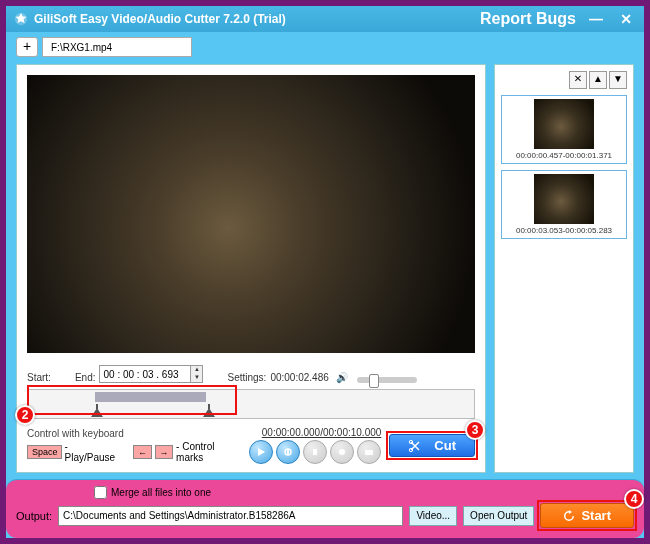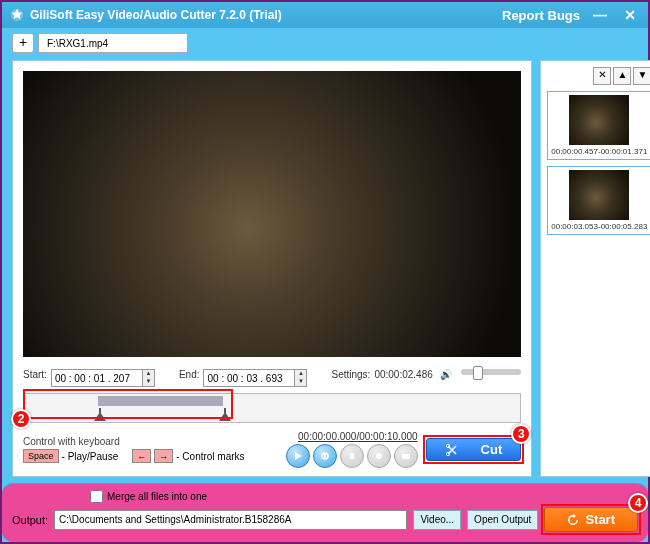--- a/index.html
+++ b/index.html
@@ -1,37 +1,37 @@
 <!DOCTYPE html>
 <html><head>
 <meta charset="utf-8">
 <style>
 * { box-sizing: border-box; margin: 0; padding: 0; font-family: "Segoe UI", Tahoma, Arial, sans-serif; }
 body { background: #f0f0f0; width: 650px; height: 544px; overflow: hidden; }
 
-.window { width: 650px; height: 544px; background: #58c6f2; display: flex; flex-direction: column; border: 2px solid #701a75; }
+.window { width: 650px; height: 544px; background: #58c6f2; display: flex; flex-direction: column; border: 6px solid #701a75; }
 
 .titlebar { height: 26px; background: linear-gradient(#4ab8e6,#3aa8d8); display: flex; align-items: center; padding: 0 8px; color: #fff; font-size: 12px; font-weight: bold; }
 .titlebar .logo { width: 14px; height: 14px; margin-right: 6px; }
 .titlebar .spacer { flex: 1; }
-.titlebar .tbtn { margin-left: 2px; font-size: 13px; cursor: pointer; }
+.titlebar .tbtn { margin-left: 2px; font-size: 16px; cursor: pointer; }
 .titlebar .tmin, .titlebar .tclose { width: 20px; text-align: center; font-size: 14px; font-weight: bold; cursor: pointer; margin-left: 10px; }
 
 .filebar { height: 26px; display: flex; align-items: center; padding: 4px 10px 0 10px; }
 .addbtn { width: 22px; height: 20px; background: #fff; border: 1px solid #aaa; border-radius: 3px; font-size: 14px; text-align: center; line-height: 16px; cursor: pointer; margin-right: 4px; }
 .pathbox { flex: 0 0 90px; height: 20px; background: #fff; border: 1px solid #aaa; font-size: 10px; padding: 2px 8px; }
 
 .workarea { flex: 1; display: flex; padding: 6px 10px; gap: 8px; }
 
 .leftcol { flex: 1; display: flex; flex-direction: column; background: #fff; border: 1px solid #9cc; }
 
 .preview { flex: 1; background: #000; margin: 10px; position: relative; }
 .preview-inner { position: absolute; inset: 0; background: radial-gradient(circle at 45% 55%, #6b5a3e 0%, #4a3d2a 25%, #2a241a 55%, #0d0b08 85%); }
 
-.timerow { display: flex; align-items: flex-start; padding: 2px 10px; font-size: 10px; color: #333; gap: 4px; }
+.timerow { display: flex; align-items: flex-end; padding: 2px 10px; font-size: 10px; color: #333; gap: 4px; }
 .timebox { display: inline-flex; align-items: center; border: 1px solid #999; height: 18px; }
 .timebox input { width: 90px; border: none; font-size: 10px; padding: 1px 3px; outline: none; }
 .spinbtns { display: flex; flex-direction: column; width: 12px; }
 .spinbtns span { height: 8px; font-size: 6px; line-height: 6px; text-align: center; border-left: 1px solid #999; background: #eee; cursor: pointer; }
 .vol { display: inline-block; width: 60px; height: 6px; background: #ccc; border-radius: 3px; margin-left: 4px; position: relative; }
 .vol::after { content: ""; position: absolute; left: 20%; top: -3px; width: 8px; height: 12px; background: #fff; border: 1px solid #888; border-radius: 2px; }
 
 .trackwrap { padding: 4px 10px; position: relative; }
 .track { height: 30px; background: #f4f4f4; border: 1px solid #bbb; position: relative; }
 .selrange { position: absolute; top: 2px; height: 10px; background: #aab; left: 15%; width: 25%; }
@@ -42,21 +42,21 @@
 
 .ctrlrow { display: flex; align-items: center; padding: 4px 10px 8px 10px; gap: 8px; font-size: 10px; }
 .kbgroup { display: flex; flex-direction: column; gap: 2px; }
 .kbgroup .kbtitle { font-size: 10px; color: #444; }
 .kbline { display: flex; align-items: center; gap: 3px; }
 .keycap { border: 1px solid #888; background: #fca5a5; padding: 1px 4px; font-size: 9px; min-width: 18px; text-align: center; }
 .tc { margin-left: auto; font-size: 10px; color: #333; text-decoration: underline; }
 .pbtns { display: flex; gap: 3px; }
 .roundbtn { width: 24px; height: 24px; border-radius: 50%; background: radial-gradient(circle at 35% 30%, #bfe6ff, #4aa9e6); border: 1px solid #2b84c2; display: flex; align-items: center; justify-content: center; color: #fff; cursor: pointer; }
 .roundbtn.dis { background: radial-gradient(circle at 35% 30%, #eee, #ccc); border-color: #aaa; color: #999; }
-.cutbtn { position: relative; display: flex; align-items: center; gap: 22px; background: linear-gradient(#4da5ff,#1f6fe4); color: #fff; border: 1px solid #1258b4; border-radius: 3px; padding: 3px 18px; font-size: 13px; font-weight: bold; cursor: pointer; }
+.cutbtn { position: relative; display: flex; align-items: center; gap: 12px; background: linear-gradient(#4da5ff,#1f6fe4); color: #fff; border: 1px solid #1258b4; border-radius: 3px; padding: 3px 18px; font-size: 13px; font-weight: bold; cursor: pointer; }
 .cutwrap { position: relative; }
 .cutborder { position: absolute; inset: -3px; border: 2px solid #e11; pointer-events: none; }
 
 .rightcol { width: 140px; background: #fff; border: 1px solid #9cc; display: flex; flex-direction: column; padding: 6px; gap: 6px; }
 .rtoolbar { display: flex; justify-content: flex-end; gap: 2px; }
 .rtbtn { width: 18px; height: 18px; border: 1px solid #999; background: #f5f5f5; font-size: 10px; text-align: center; line-height: 14px; cursor: pointer; }
 .clip { border: 1px solid #6bb6e6; padding: 3px; display: flex; flex-direction: column; align-items: center; gap: 2px; }
 .clip .thumb { width: 60px; height: 50px; background: radial-gradient(circle at 45% 55%, #6b5a3e 0%, #3a301f 40%, #171208 85%); }
 .clip .lbl { font-size: 8px; color: #333; white-space: nowrap; }
 
@@ -93,27 +93,20 @@
 
   <div class="workarea">
 
     <div class="leftcol">
       <div class="preview">
         <div class="preview-inner"></div>
       </div>
 
       <div class="timerow">
         <span>Start:</span>
-        <span class="timebox">
-          <input value="00 : 00 : 01 . 207" style="">
-          <span class="spinbtns">
-              <span>▲</span>
-              <span>▼</span>
-            </span>
-        </span>
         <span style="width:16px"></span>
         <span>End:</span>
         <span class="timebox">
           <input value="00 : 00 : 03 . 693" style="">
           <span class="spinbtns">
               <span>▲</span>
               <span>▼</span>
             </span>
         </span>
         <span style="width:16px"></span>

